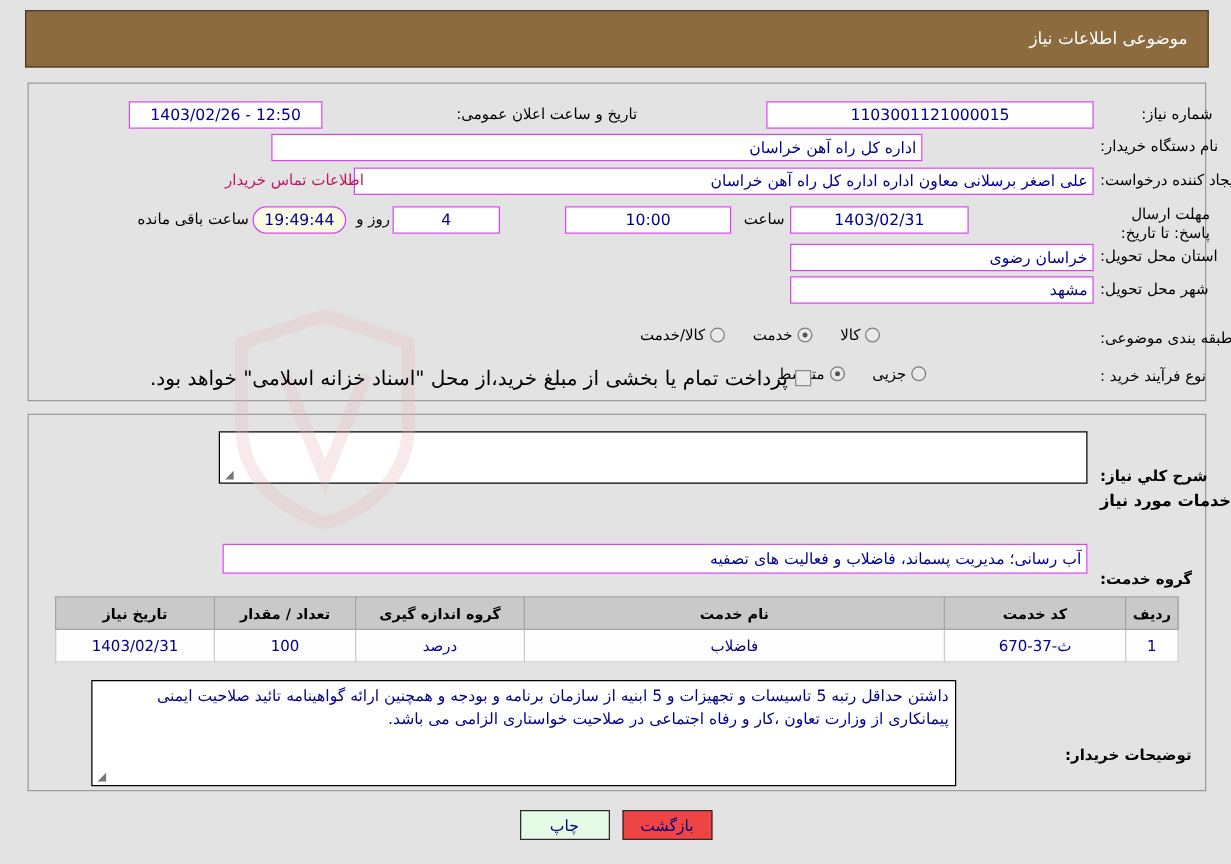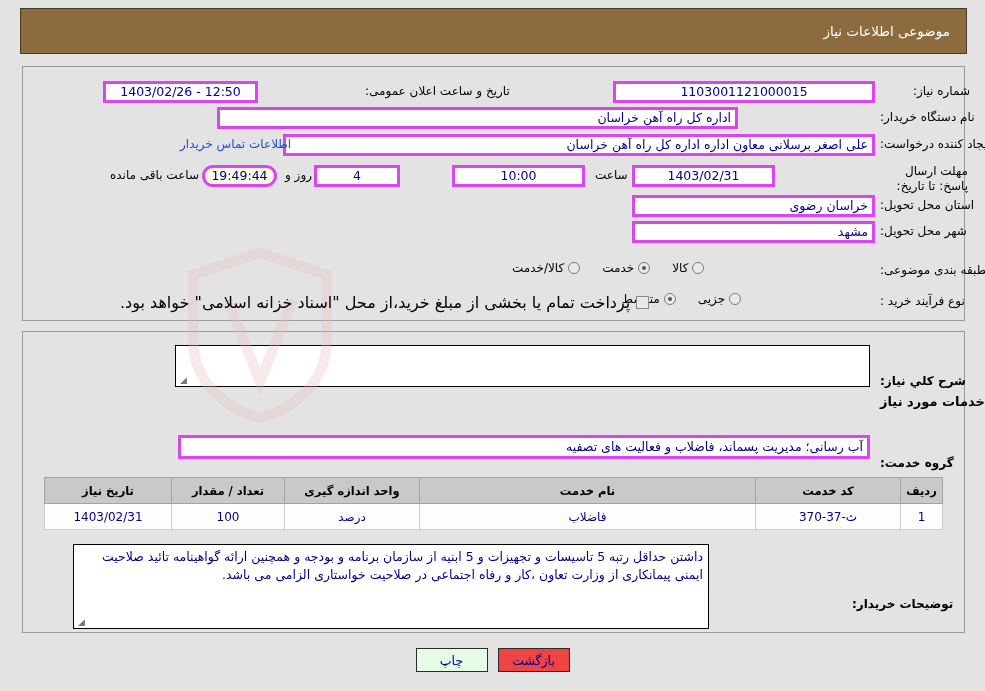--- a/index.html
+++ b/index.html
@@ -72,21 +72,21 @@
     font-size: 12px;
     color: #000;
     text-align: right;
     white-space: nowrap;
     line-height: 15px;
   }
   .lbl-b { font-weight: bold; margin-top: 16px; }
   .fld {
     position: absolute;
     background: #ffffff;
-    border: 3px solid #d946ef;
+    border: 1px solid #d946ef;
     font-size: 12.5px;
     color: #00008b;
     display: flex;
     align-items: center;
     justify-content: flex-start;
     padding: 0 4px;
     white-space: nowrap;
     overflow: hidden;
     height: 22px;
     line-height: 20px;
@@ -97,21 +97,21 @@
     color: #00008b;
     font-weight: normal;
     direction: ltr;
     justify-content: center;
     border-radius: 11px;
   }
 
   .link {
     position: absolute;
     font-size: 12px;
-    color: #1d4ed8;
+    color: #be185d;
     white-space: nowrap;
     cursor: pointer;
   }
 
   
   .radio-row { position: absolute; display: flex; flex-direction: row; align-items: center; gap: 0; }
   .radio-opt { display: flex; align-items: center; gap: 4px; margin-left: 22px; font-size: 12px; color: #000; white-space: nowrap; }
   .radio {
     width: 12px; height: 12px;
     border-radius: 50%;
@@ -317,39 +317,39 @@
 
 <div class="lbl lbl-b" style="left:880px; top:440px; z-index:3;">گروه خدمت:</div>
 <div class="fld" style="left:178px; top:435px; width:692px; height:24px; z-index:3;">آب رسانی؛ مدیریت پسماند، فاضلاب و فعالیت های تصفیه</div>
 
 <table class="tbl">
   <thead>
     <tr>
       <th style="width:42px;">ردیف</th>
       <th style="width:145px;">کد خدمت</th>
       <th>نام خدمت</th>
-      <th style="width:135px;">واحد اندازه گیری</th>
+      <th style="width:135px;">گروه اندازه گیری</th>
       <th style="width:113px;">تعداد / مقدار</th>
       <th style="width:127px;">تاریخ نیاز</th>
     </tr>
   </thead>
   <tbody>
     <tr>
       <td class="ltr">1</td>
-      <td class="ltr">ث-37-370</td>
+      <td class="ltr">ث-37-670</td>
       <td>فاضلاب</td>
       <td>درصد</td>
       <td class="ltr">100</td>
       <td class="ltr">1403/02/31</td>
     </tr>
   </tbody>
 </table>
 
 <div class="lbl lbl-b" style="left:852px; top:581px; z-index:3;">توضیحات خریدار:</div>
-<div class="ta" style="left:73px; top:544px; width:636px; height:85px; z-index:3;">
+<div class="ta" style="left:73px; top:544px; width:692px; height:85px; z-index:3;">
   <span>داشتن حداقل رتبه 5 تاسیسات و تجهیزات و 5 ابنیه از سازمان برنامه و بودجه  و همچنین ارائه گواهینامه تائید صلاحیت ایمنی پیمانکاری از وزارت تعاون ،کار و رفاه اجتماعی در صلاحیت خواستاری الزامی می باشد.</span>
   <span class="grip">◢</span>
 </div>
 
 <div class="btnrow">
   <div class="btn btn-back">بازگشت</div>
   <div class="btn btn-print">چاپ</div>
 </div>
 
 </body></html>

